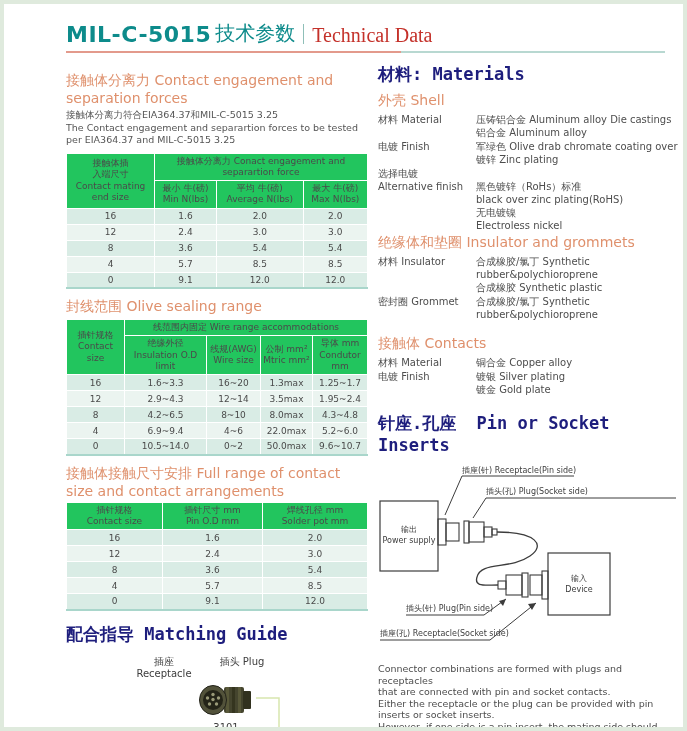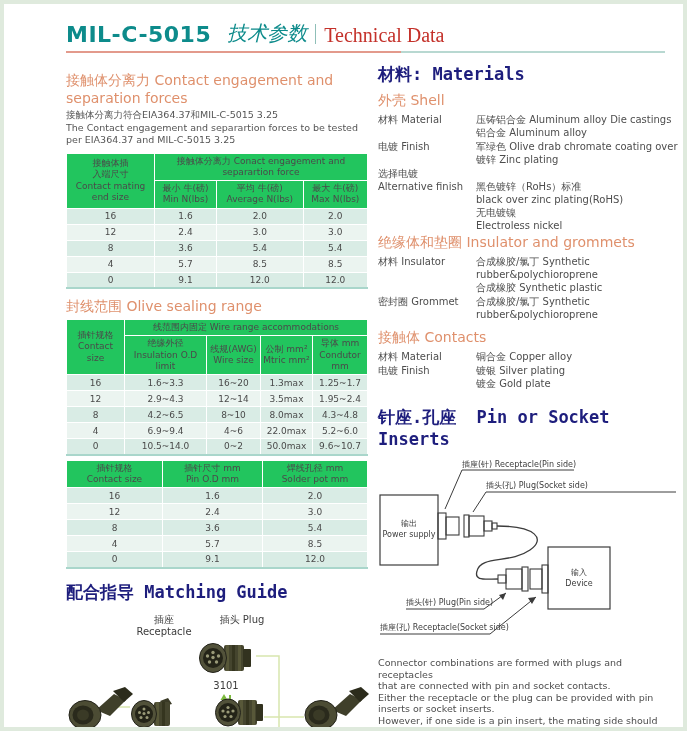--- a/index.html
+++ b/index.html
@@ -9,21 +9,21 @@
     font-family:"DejaVu Sans","Liberation Sans",sans-serif;
     color:#4a4a4a;
   }
   .page {
     width:679px; height:723px; margin:4px; background:#ffffff;
     padding:10px 12px 0 22px; overflow:hidden; position:relative;
   }
   
   .title-row { display:flex; align-items:flex-end; margin:6px 0 4px 40px; }
   .model { color:#0d8b8b; font-weight:bold; font-size:22px; letter-spacing:.5px; }
-  .title-cn { color:#0d8b8b; font-size:20px; margin-left:16px;font-style:italic; }
+  .title-cn { color:#0d8b8b; font-size:20px; margin-left:4px; }
   .title-sep { width:1px; height:20px; background:#8fbfb8; margin:0 8px; align-self:center; }
   .title-en { color:#c4312a; font-family:"Liberation Serif","DejaVu Serif",serif; font-size:20px; }
   .title-rule { height:2px; margin-left:40px; margin-right:6px;
     background:linear-gradient(to right,#e39a8c 0 56%,#b8d8d1 56% 100%); }
   
   .content { display:flex; margin-top:10px; }
   .col-left  { width:302px; margin-left:40px; flex:none; }
   .col-right { width:300px; margin-left:10px; flex:none; }
   
   .orange-h { color:#df906c; font-size:14px; margin:9px 0 3px; }
@@ -195,20 +195,24 @@
             <tr>
               <td>0</td>
               <td>10.5~14.0</td>
               <td>0~2</td>
               <td>50.0max</td>
               <td>9.6~10.7</td>
             </tr>
           </tbody>
       </table>
 
+      <div class="orange-h">
+        <span>接触体接触尺寸安排</span>
+        <span>Full range of contact size and contact arrangements</span>
+      </div>
       <table class="dtable">
         <colgroup>
             <col style="width:96px">
             <col style="width:100px">
             <col>
           </colgroup>
         <thead>
           <tr>
             <th>插针规格
 Contact size</th>
@@ -376,21 +380,21 @@
       <div class="mat-row">
         <div class="mat-label">材料 Insulator</div>
         <div class="mat-value">合成橡胶/氯丁 Synthetic rubber&amp;polychioroprene
 合成橡胶 Synthetic plastic</div>
       </div>
       <div class="mat-row">
         <div class="mat-label">密封圈 Grommet</div>
         <div class="mat-value">合成橡胶/氯丁 Synthetic rubber&amp;polychioroprene</div>
       </div>
 
-      <div class="orange-h" style="margin-top:8px">接触体  Contacts</div>
+      <div class="orange-h" style="margin-top:14px">接触体  Contacts</div>
       <div class="mat-row">
         <div class="mat-label">材料 Material</div>
         <div class="mat-value">铜合金 Copper alloy</div>
       </div>
       <div class="mat-row">
         <div class="mat-label">电镀 Finish</div>
         <div class="mat-value">镀银 Silver plating
 镀金 Gold plate</div>
       </div>
 

